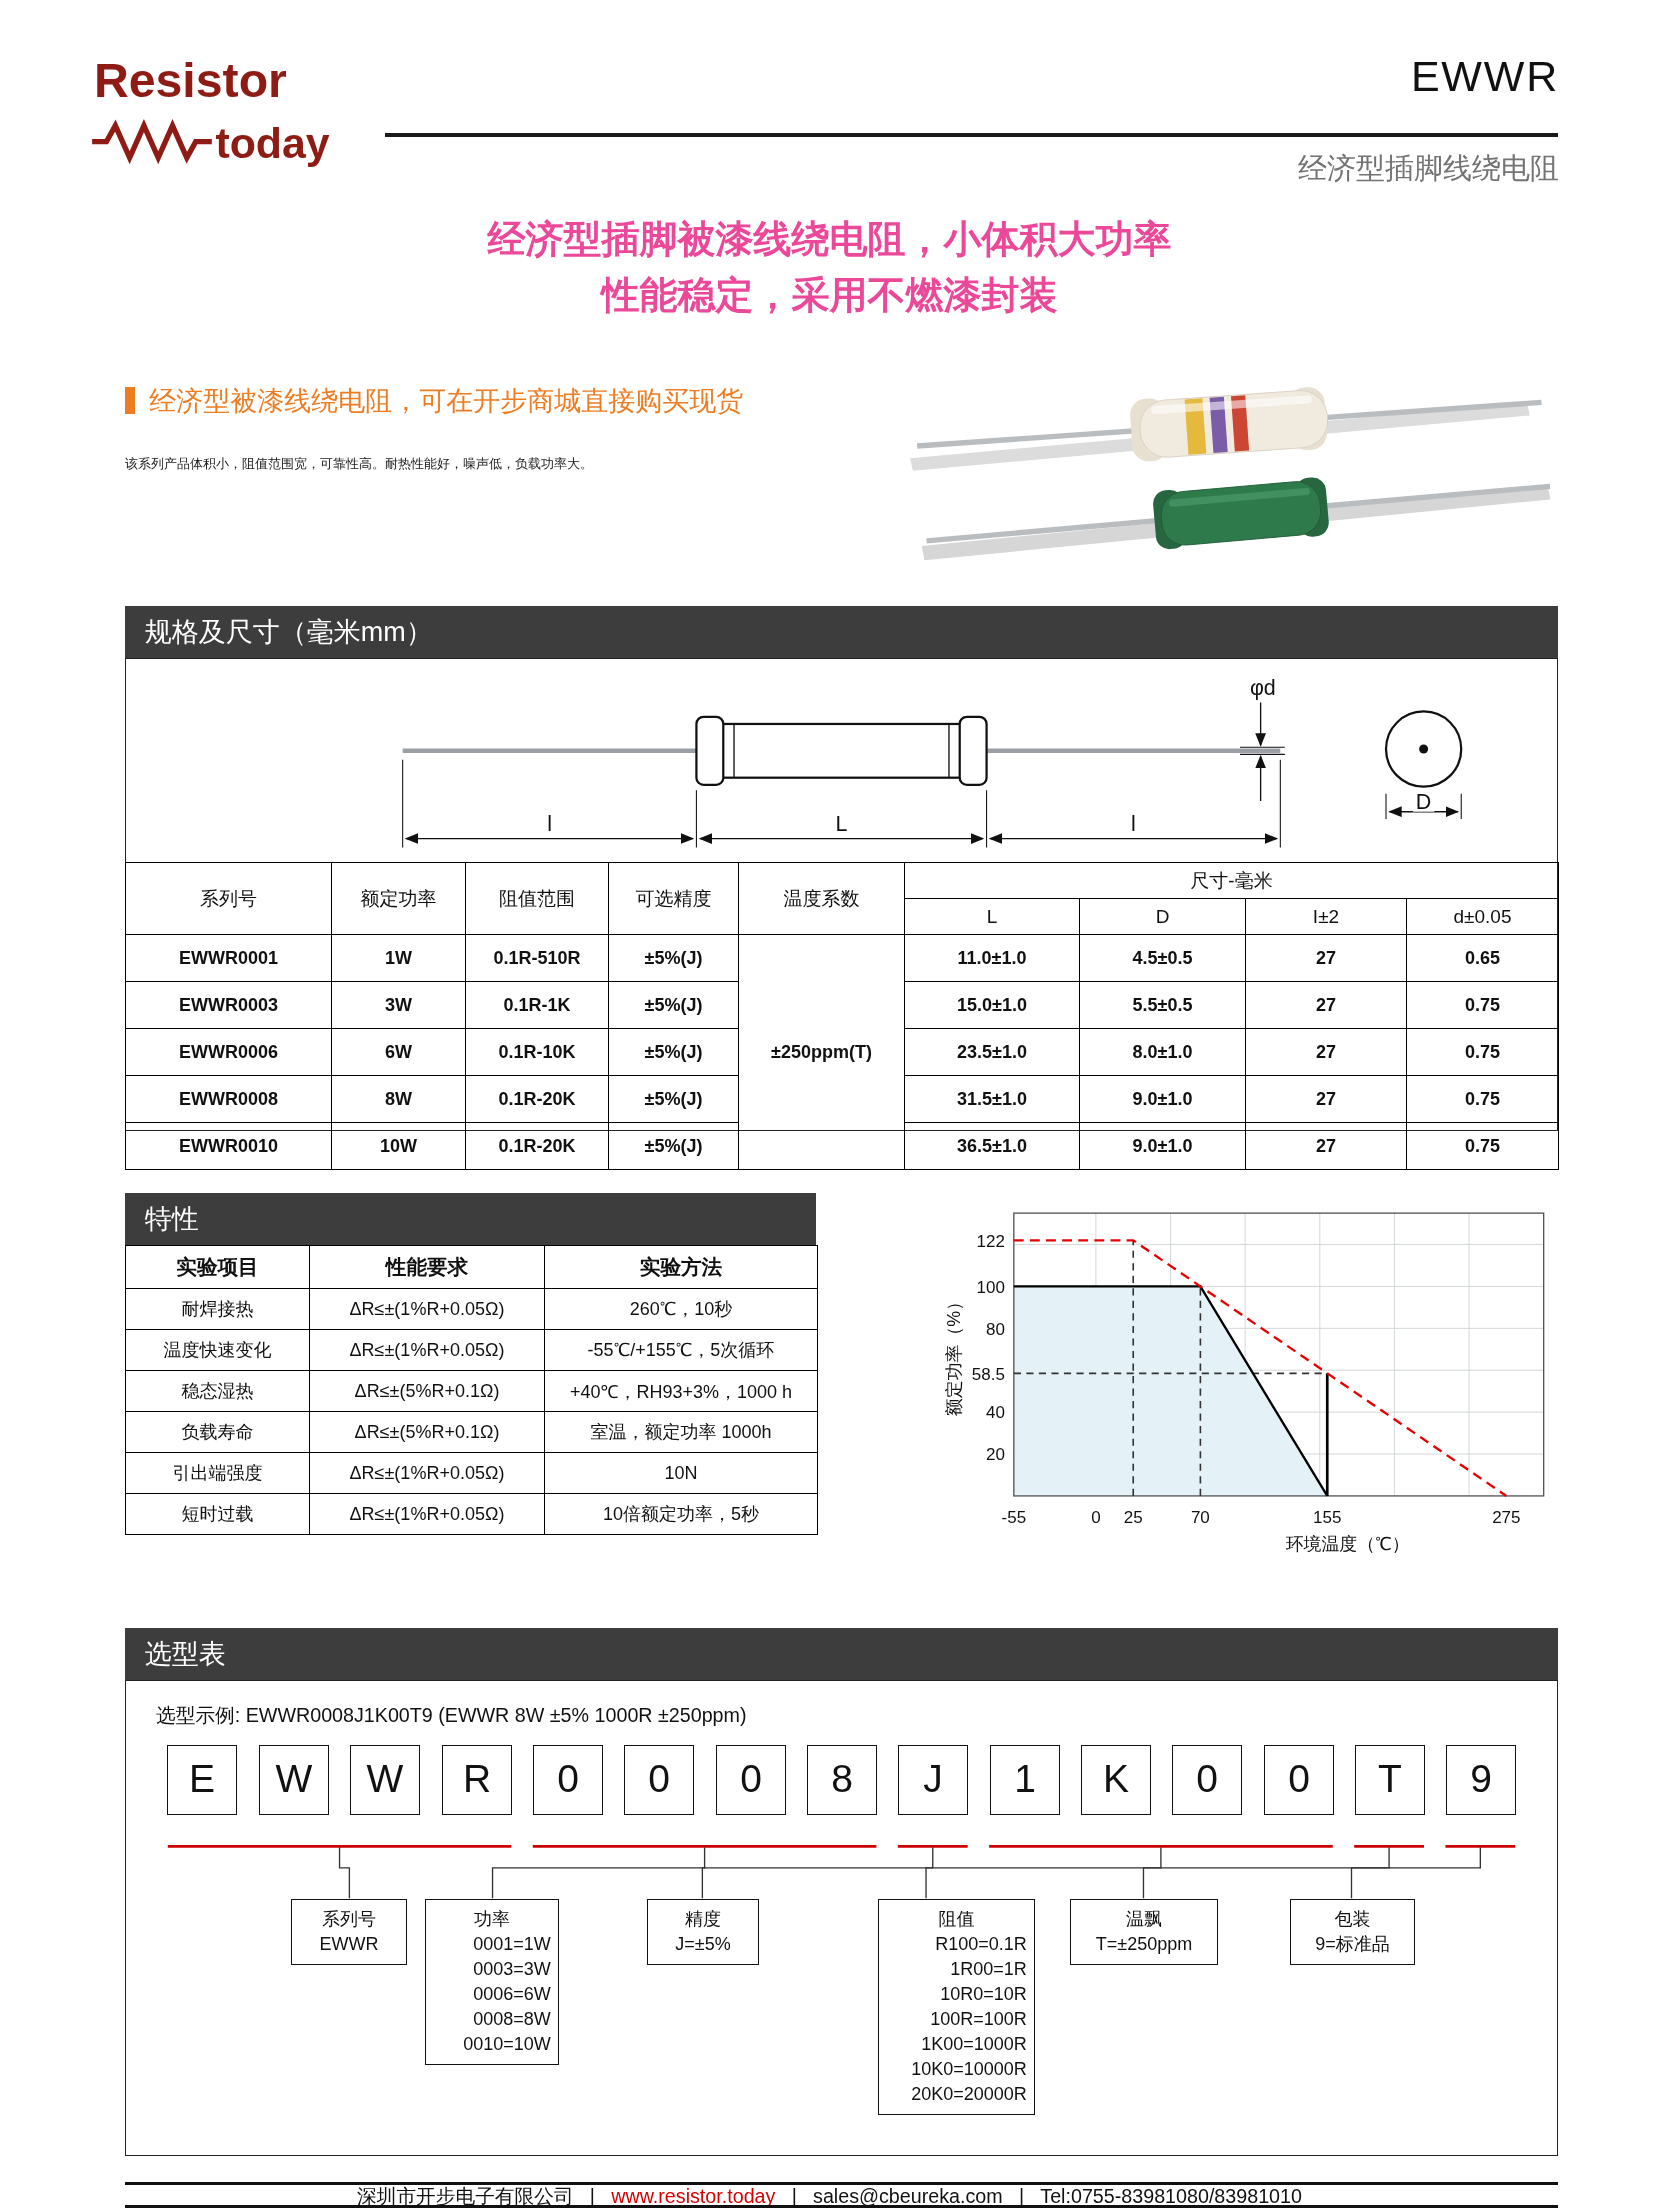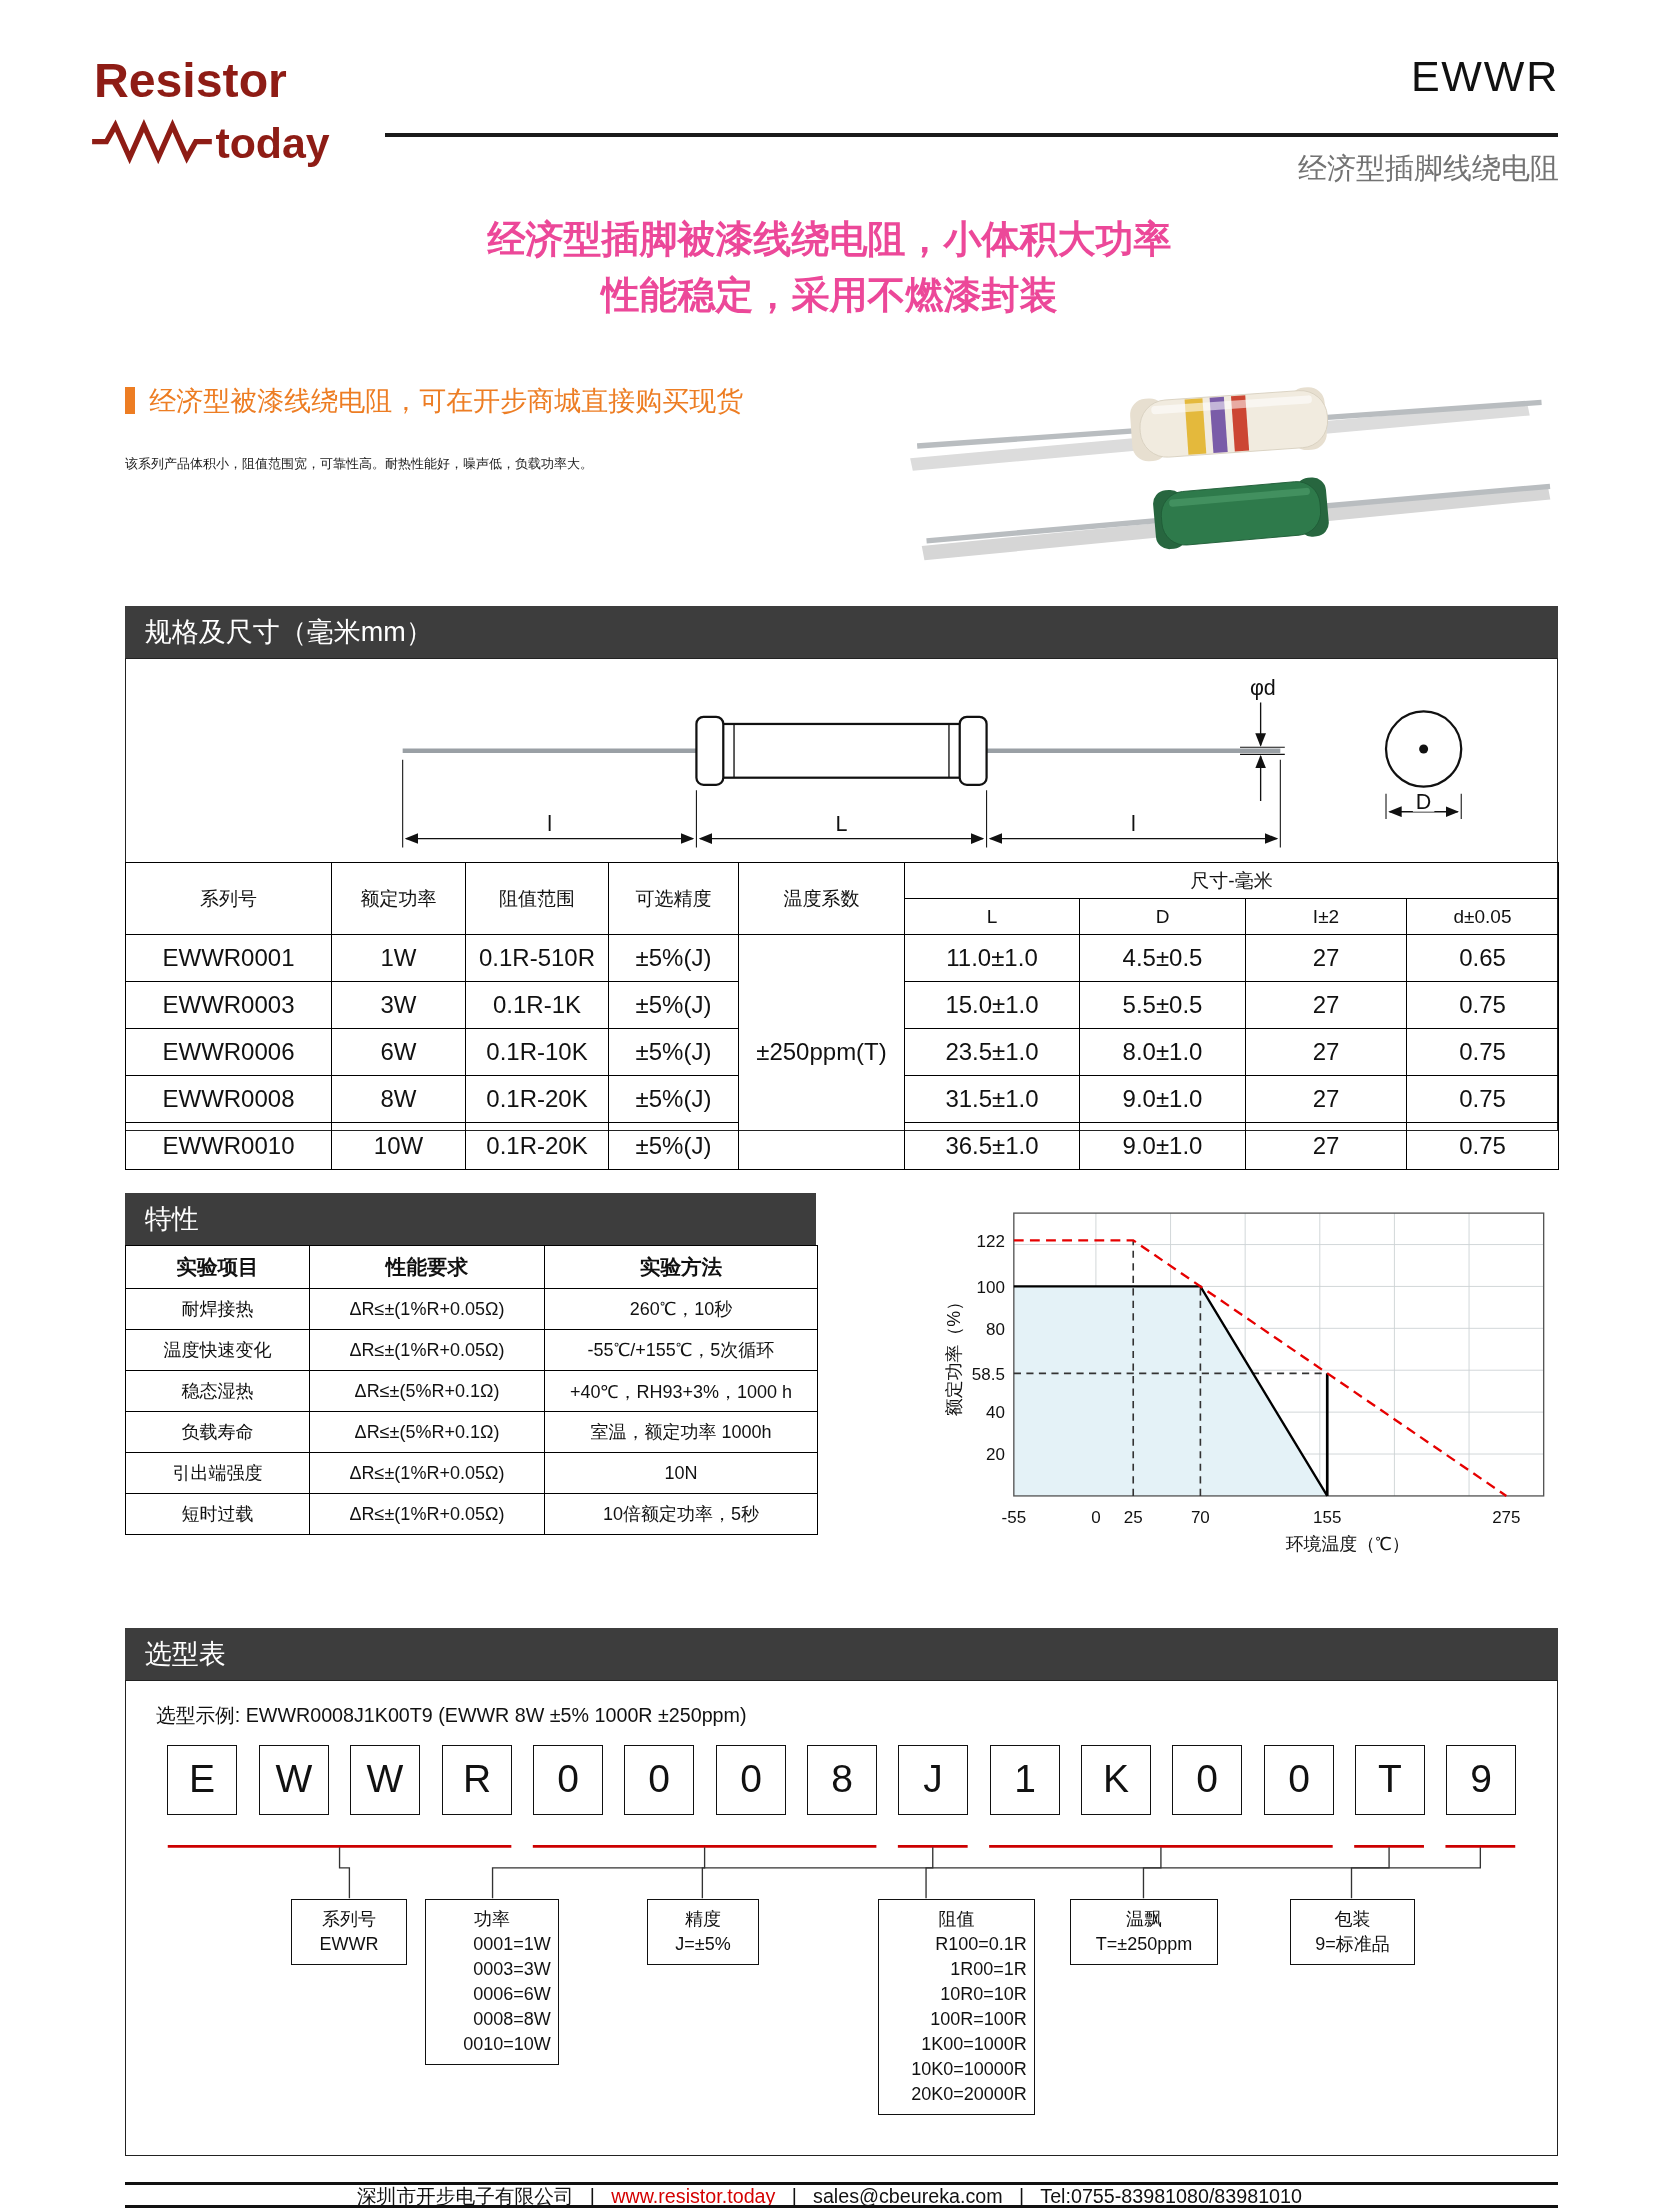--- a/index.html
+++ b/index.html
@@ -28,21 +28,21 @@
   .section-box { position:absolute; border:1.8px solid #222; background:#fff; }
 
   
   .spec-bar { left:125px; top:606px; width:1433px; }
   .spec-box { left:125px; top:658px; width:1433px; height:473px; }
   .spec-drawing { position:absolute; left:134px; top:670px; }
   table.sheet { border-collapse:collapse; table-layout:fixed; }
   table.sheet th, table.sheet td { border:1.3px solid #000; text-align:center; vertical-align:middle; color:#111; overflow:hidden; }
   .spec-table { position:absolute; left:125px; top:862px; width:1433px; }
   .spec-table th { font-size:19px; font-weight:400; height:36px; }
-  .spec-table td { font-size:24px; height:47px; }
+  .spec-table td { font-size:18px; height:47px;font-weight:bold; }
 
   
   .char-bar { left:125px; top:1193px; width:691px; }
   .char-table { position:absolute; left:125px; top:1245px; width:691px; }
   .char-table th { font-size:20.6px; font-weight:700; height:43px; }
   .char-table td { font-size:18px; height:41px; }
 
   .chart-wrap { position:absolute; left:942px; top:1197px; width:627px; height:362px; }
 
   

